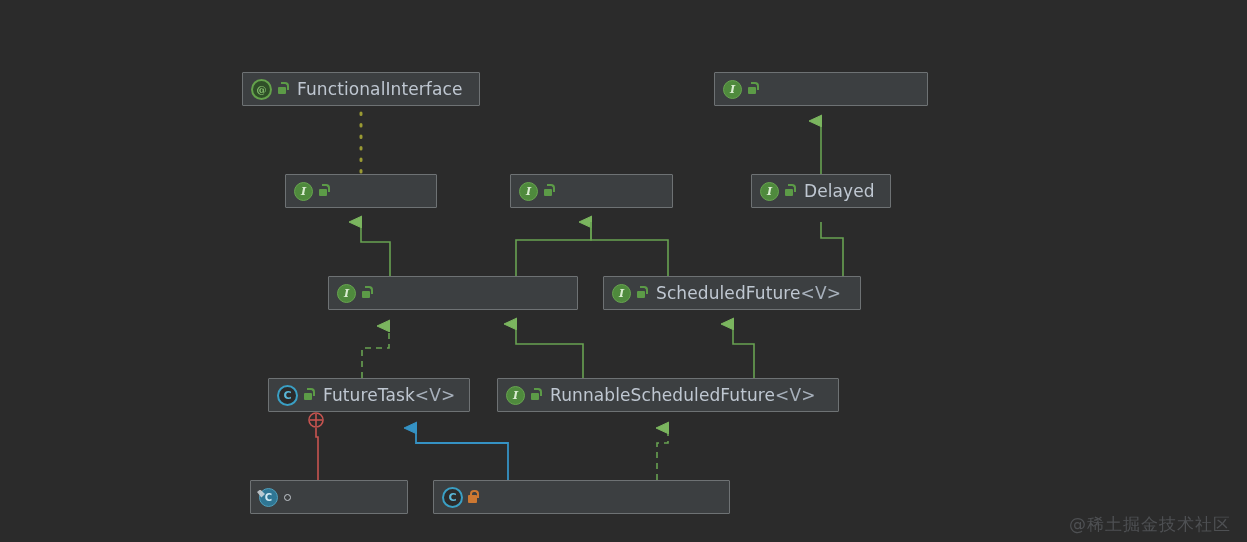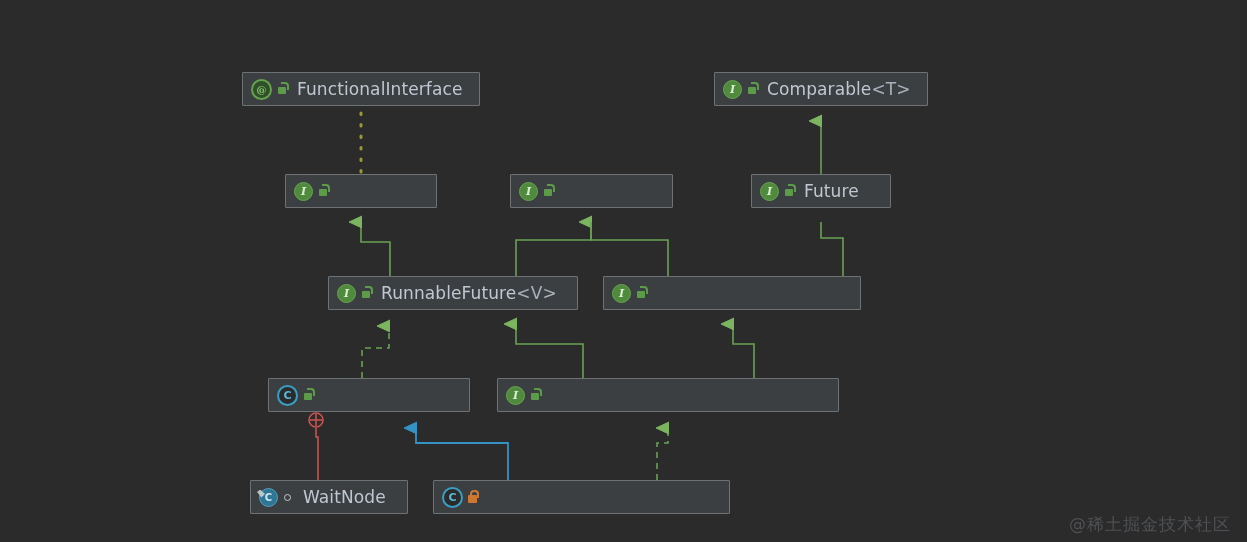--- a/index.html
+++ b/index.html
@@ -226,64 +226,64 @@
 
   <div class="node" style="left:242px; top:72px; width:238px;">
     <span class="ic ic-kind k-annotation">@</span>
     <span class="acc acc-public"></span>
     <span class="label">FunctionalInterface</span>
   </div>
 
   <div class="node" style="left:714px; top:72px; width:214px;">
     <span class="ic ic-kind k-interface">I</span>
     <span class="acc acc-public"></span>
-    <span class="label"><span>Comparable</span><span class="gen">&lt;T&gt;</span></span>
   </div>
 
   <div class="node" style="left:285px; top:174px; width:152px;">
     <span class="ic ic-kind k-interface">I</span>
     <span class="acc acc-public"></span>
   </div>
 
   <div class="node" style="left:510px; top:174px; width:163px;">
     <span class="ic ic-kind k-interface">I</span>
     <span class="acc acc-public"></span>
   </div>
 
   <div class="node" style="left:751px; top:174px; width:140px;">
     <span class="ic ic-kind k-interface">I</span>
     <span class="acc acc-public"></span>
-    <span class="label">Future</span>
+    <span class="label">Delayed</span>
   </div>
 
   <div class="node" style="left:328px; top:276px; width:250px;">
     <span class="ic ic-kind k-interface">I</span>
     <span class="acc acc-public"></span>
-    <span class="label"><span>RunnableFuture</span><span class="gen">&lt;V&gt;</span></span>
   </div>
 
   <div class="node" style="left:603px; top:276px; width:258px;">
     <span class="ic ic-kind k-interface">I</span>
     <span class="acc acc-public"></span>
+    <span class="label"><span>ScheduledFuture</span><span class="gen">&lt;V&gt;</span></span>
   </div>
 
   <div class="node" style="left:268px; top:378px; width:202px;">
     <span class="ic ic-kind k-class">C</span>
     <span class="acc acc-public"></span>
+    <span class="label"><span>FutureTask</span><span class="gen">&lt;V&gt;</span></span>
   </div>
 
   <div class="node" style="left:497px; top:378px; width:342px;">
     <span class="ic ic-kind k-interface">I</span>
     <span class="acc acc-public"></span>
+    <span class="label"><span>RunnableScheduledFuture</span><span class="gen">&lt;V&gt;</span></span>
   </div>
 
   <div class="node" style="left:250px; top:480px; width:158px;">
     <span class="ic ic-kind k-innerclass">C</span>
     <span class="acc acc-package"></span>
-    <span class="label">WaitNode</span>
   </div>
 
   <div class="node" style="left:433px; top:480px; width:297px;">
     <span class="ic ic-kind k-class">C</span>
     <span class="acc acc-private"></span>
   </div>
 
   <div class="watermark">@稀土掘金技术社区</div>
 </div>
 

